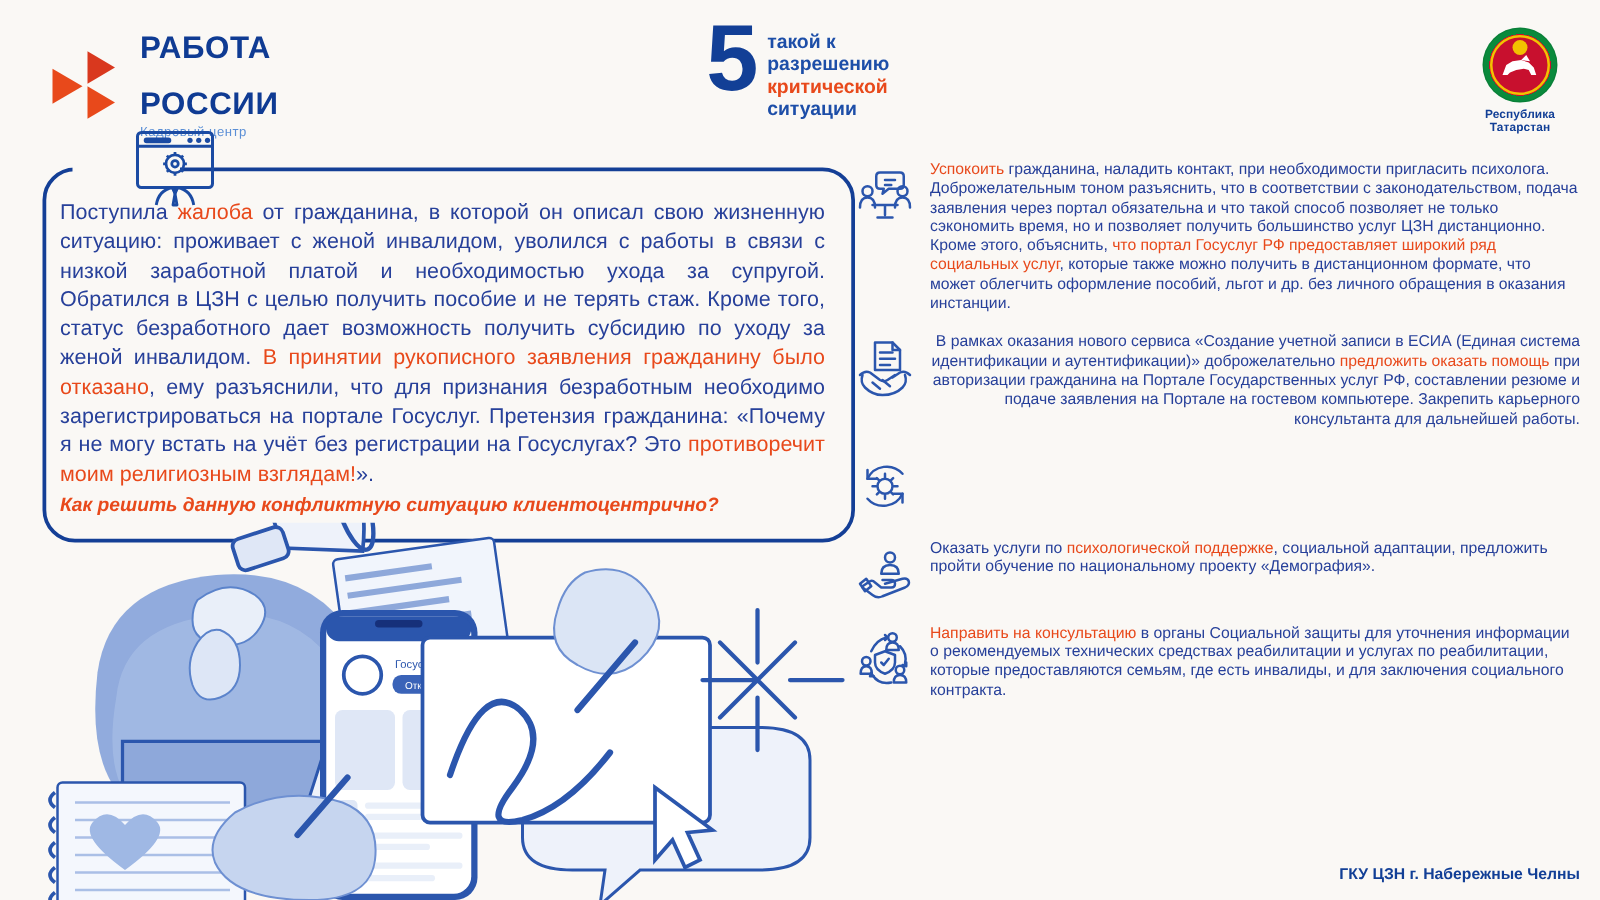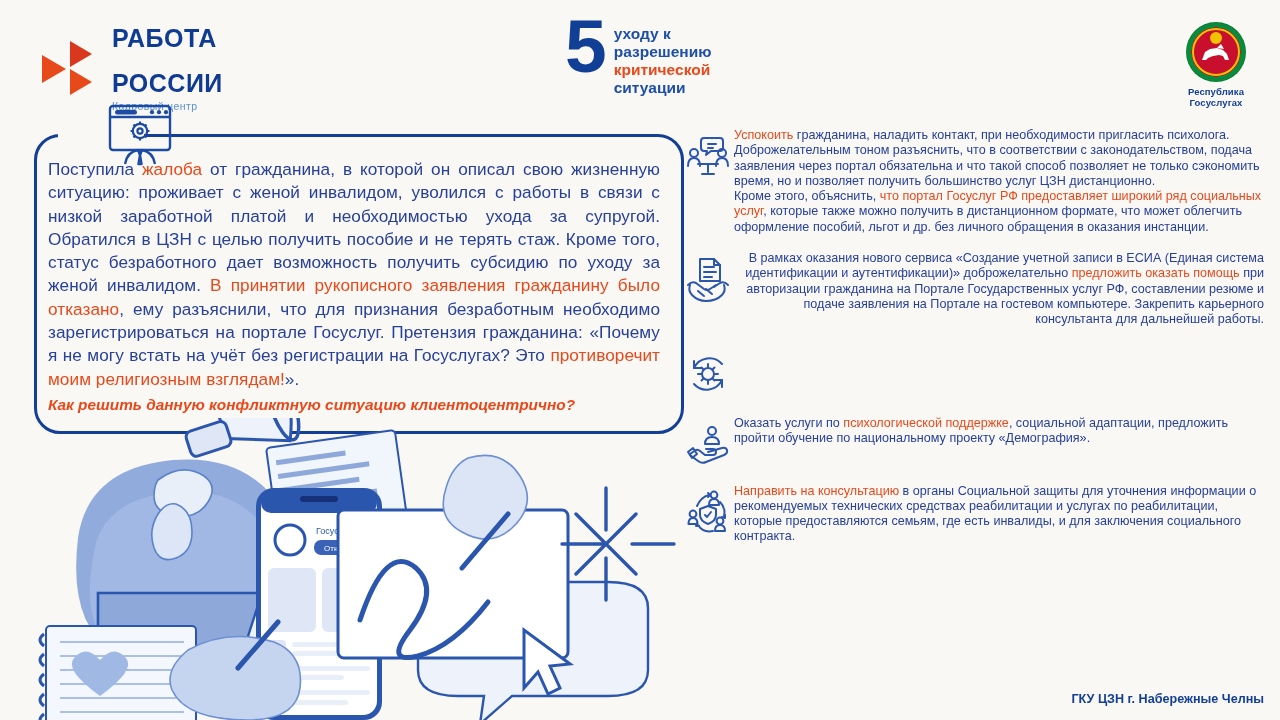--- a/index.html
+++ b/index.html
@@ -63,21 +63,21 @@
     position:absolute;left:48px;top:396px;width:600px;
     font-size:15.4px;font-weight:bold;font-style:italic;color:#e8491b;
   }
 
   
   .illus{position:absolute;left:38px;top:418px;width:650px;height:302px;overflow:hidden;}
   .illus svg{position:absolute;left:0;top:0;}
 
   
   .steps{position:absolute;left:684px;top:128px;width:580px;}
-  .step{position:relative;display:flex;align-items:flex-start;gap:2px;margin-bottom:6px;}
+  .step{position:relative;display:flex;align-items:flex-start;gap:12px;margin-bottom:6px;}
   .step-icon{flex:0 0 48px;width:48px;height:48px;margin-top:4px;}
   .step-body{flex:1;font-size:12.6px;line-height:1.215;color:#27409a;}
   .step-body .hl{color:#e8491b;}
   .step-body p{margin:0;}
   .step-body p + p{margin-top:0;}
 
   .footer-note{
     position:absolute;right:16px;bottom:14px;font-size:12.6px;font-weight:bold;color:#123f96;
   }
 
@@ -101,37 +101,37 @@
     <div class="logo-wordmark">
       <span class="l1">РАБОТА</span>
       <span class="l2">РОССИИ</span>
       <span class="l3">Кадровый центр</span>
     </div>
   </div>
 
   <div class="head-5">
     <div class="num">5</div>
     <div class="lines">
-      <div>уходу к</div>
+      <div>такой к</div>
       <div>разрешению</div>
       <div class="hl">критической</div>
       <div>ситуации</div>
     </div>
   </div>
 
   <div class="tatarstan">
     <div class="tat-emblem">
       <div class="ring"></div>
       <div class="sun"></div>
       <svg class="beast" viewBox="0 0 34 22">
         <path d="M3 18 L6 10 L11 7 L18 6 L24 8 L28 12 L30 18 L26 18 L24 14 L20 13 L14 14 L9 16 L7 18 Z" fill="#ffffff"></path>
         <path d="M18 6 L22 2 L25 7 Z" fill="#ffffff"></path>
       </svg>
     </div>
-    <div class="tat-caption">Республика Госуслугах</div>
+    <div class="tat-caption">Республика Татарстан</div>
   </div>
 
   <div class="card"></div>
   <div class="card-notch"></div>
 
   <svg class="card-icon" viewBox="0 0 72 62">
     <rect x="6" y="2" width="60" height="44" rx="3" fill="none" stroke="#1b4ba3" stroke-width="2.4"></rect>
     <line x1="6" y1="13" x2="66" y2="13" stroke="#1b4ba3" stroke-width="2.4"></line>
     <rect x="11" y="6" width="22" height="4.5" rx="2.2" fill="#1b4ba3"></rect>
     <circle cx="48" cy="8.2" r="2.1" fill="#1b4ba3"></circle>

